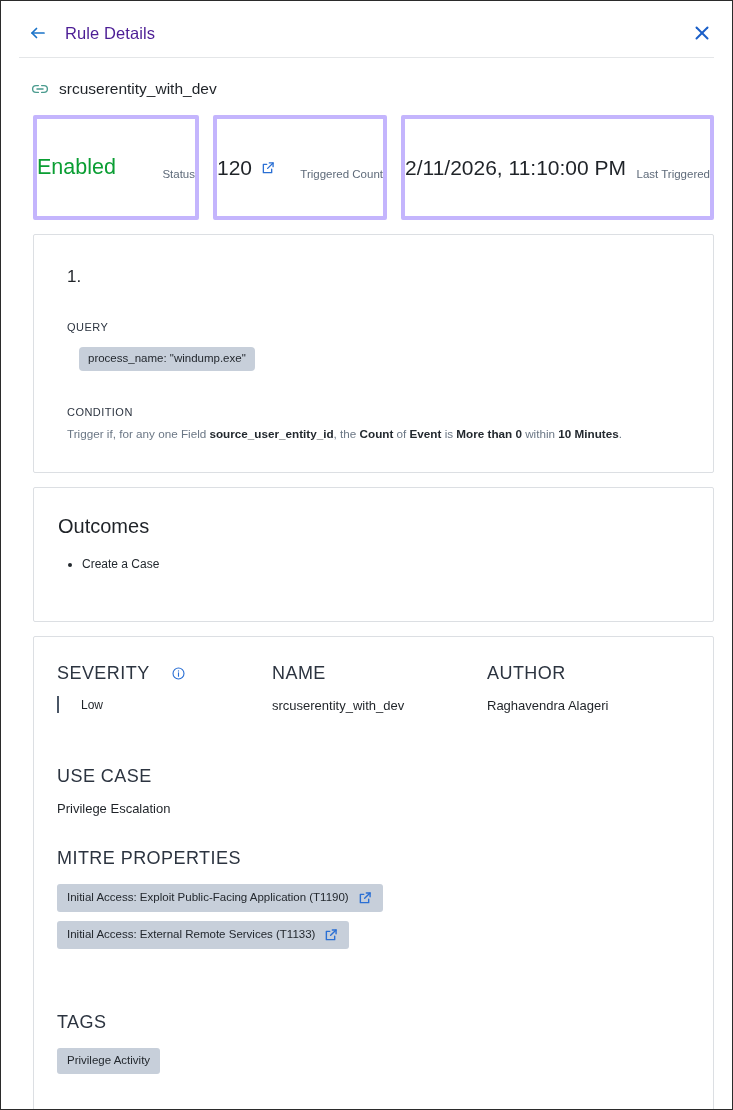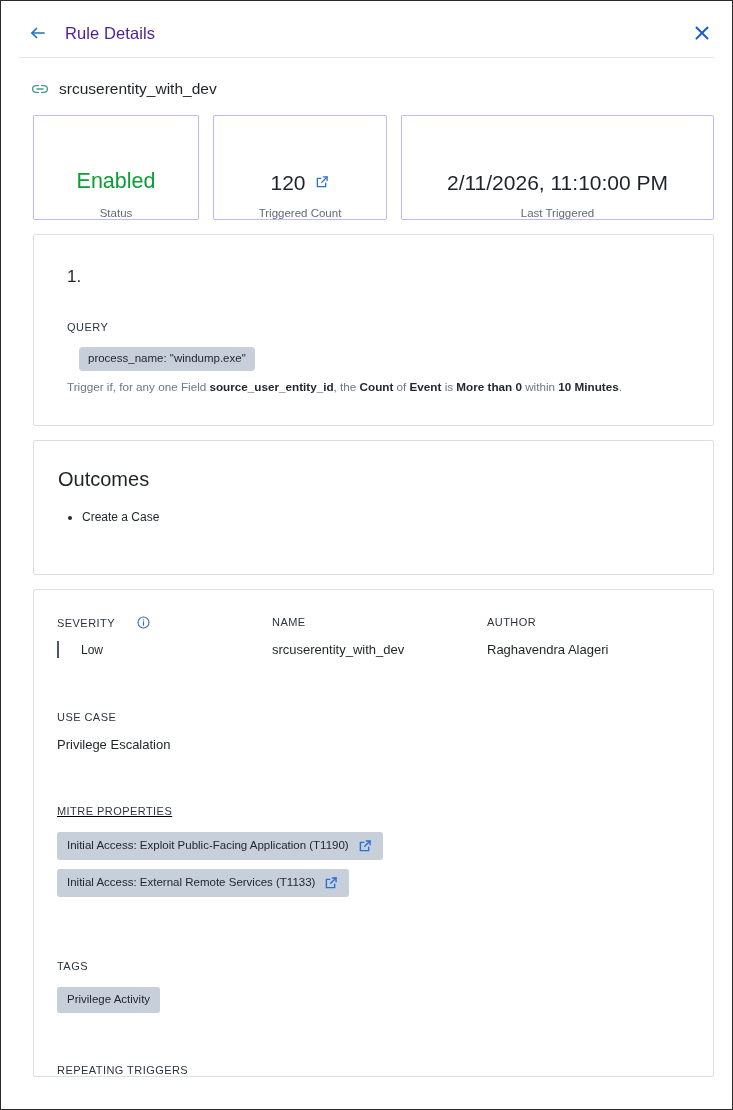--- a/index.html
+++ b/index.html
@@ -85,29 +85,29 @@
     margin-left: 10px;
   }
 
   
   .stat-row {
     display: flex;
     gap: 14px;
     padding: 17px 18px 0 32px;
   }
   .stat-card {
-    border: 1px solid #c4b5fd;
+    border: 4px solid #c4b5fd;
     border-radius: 2px;
     background: #fff;
     height: 105px;
     box-sizing: border-box;
     display: flex;
-    flex-direction: column;
-    align-items: center;
-    justify-content: flex-end;
+    flex-direction: row;
+    align-items: center;
+    justify-content: space-between;
   }
   .stat-card.w1 { width: 166px; }
   .stat-card.w2 { width: 174px; }
   .stat-card.w3 { flex: 1 1 auto; }
   .stat-value {
     font-size: 21px;
     color: #1f2328;
     display: flex;
     align-items: center;
     gap: 9px;
@@ -194,21 +194,21 @@
   
   .meta-card { padding: 26px 0 0 0; min-height: 485px; }
   .meta-grid {
     display: flex;
     padding-left: 23px;
   }
   .meta-col-1 { width: 215px; }
   .meta-col-2 { width: 215px; }
   .meta-col-3 { flex: 1 1 auto; }
   .meta-cap {
-    font-size: 11px;
+    font-size: 18px;
     letter-spacing: .45px;
     color: #2c3440;
     display: flex;
     align-items: center;
     gap: 22px;
   }
   .info-icon {
     width: 13px;
     height: 13px;
     color: #2a6fd4;
@@ -231,21 +231,21 @@
     background: #4a5666;
     flex: 0 0 auto;
   }
   .sev-text {
     font-size: 12px;
     color: #1f2328;
     margin-left: 22px;
   }
   .meta-block { padding-left: 23px; }
   .meta-block.usecase { margin-top: 53px; }
-  .meta-block.mitre { margin-top: 53px; text-decoration: underline; }
+  .meta-block.mitre { margin-top: 32px; }
   .meta-block.tags { margin-top: 54px; }
   .meta-block.repeat { margin-top: 51px; }
   .mitre-list { margin-top: 15px; }
   .mitre-chip {
     display: inline-flex;
     align-items: center;
     gap: 9px;
     background: #c7cfda;
     color: #23282e;
     font-size: 11.5px;
@@ -329,20 +329,21 @@
   </div>
 
   <div class="card query-card">
     <div class="q-index">1.</div>
 
     <div class="section-cap q-query-cap">QUERY</div>
     <div class="q-chip-wrap">
       <span class="chip">process_name: "windump.exe"</span>
     </div>
 
+    <div class="section-cap q-cond-cap">CONDITION</div>
     <div class="cond-text"><span>Trigger if, for any one Field </span><b>source_user_entity_id</b><span>, the </span><b>Count</b><span> of </span><b>Event</b><span> is </span><b>More than 0</b><span> within </span><b>10 Minutes</b><span>.</span></div>
   </div>
 
   <div class="card outcomes-card">
     <h2 class="outcomes-title">Outcomes</h2>
     <ul class="outcomes-list">
       <li>Create a Case</li>
     </ul>
   </div>
 

